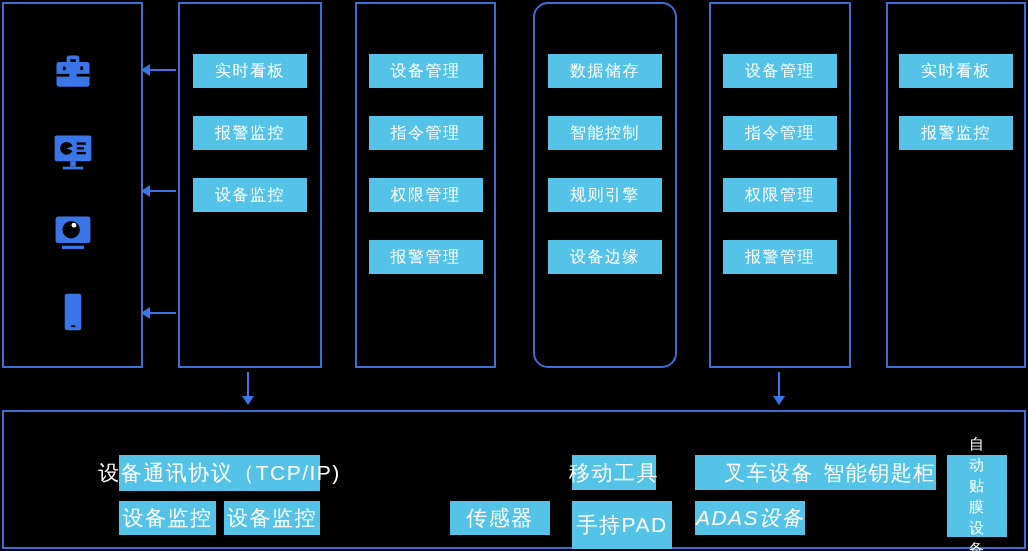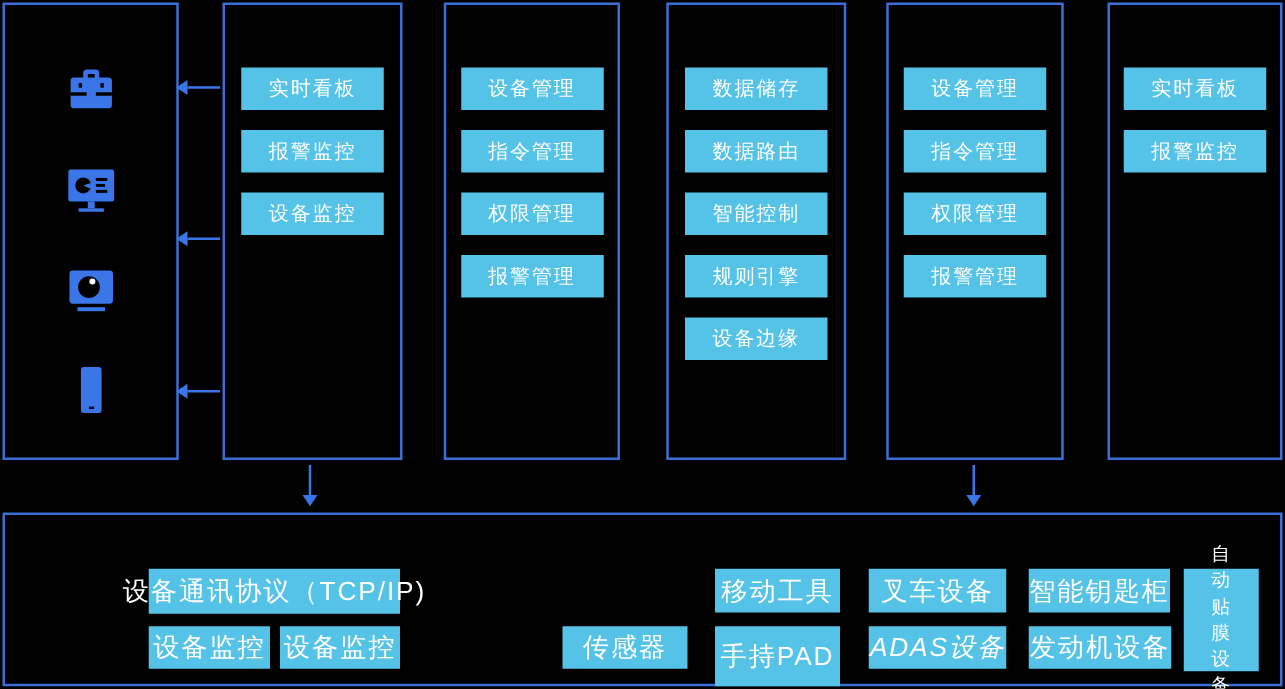--- a/index.html
+++ b/index.html
@@ -16,24 +16,24 @@
     font-family:"Liberation Sans","DejaVu Sans",sans-serif;overflow:hidden;
   }
   .panel{
     position:absolute;top:2px;height:366px;box-sizing:border-box;
     background:var(--background);border:2px solid var(--panel-border);
     display:flex;flex-direction:column;align-items:center;
   }
   .p1{left:2px;width:141px;padding-top:46px;gap:36px;}
   .p2{left:178px;width:144px;}
   .p3{left:355px;width:141px;}
-  .p4{left:533px;width:144px;}
+  .p4{left:533px;width:144px;border-radius:15px;}
   .p5{left:709px;width:142px;}
   .p6{left:886px;width:140px;}
-  .panel.btns{padding-top:50px;gap:16px;}
+  .panel.btns{padding-top:50px;gap:28px;}
   .pill{
     width:114px;height:34px;background:var(--button-bg);color:var(--button-text);
     font-size:16px;letter-spacing:1.5px;display:flex;align-items:center;justify-content:center;
     flex:0 0 auto;white-space:nowrap;
   }
   .icon{width:44px;height:44px;color:var(--icon-color);flex:0 0 auto;}
   .icon svg{width:100%;height:100%;display:block;}
   .arrow-left{position:absolute;width:26px;height:2px;background:var(--arrow-color);}
   .arrow-left::before{
     content:"";position:absolute;left:-9px;top:-5px;width:0;height:0;
@@ -54,22 +54,22 @@
   }
   .bp{
     position:absolute;background:var(--button-bg);color:var(--button-text);
     font-size:21px;letter-spacing:1.5px;display:flex;align-items:center;justify-content:center;
     white-space:nowrap;
   }
   .b-proto{left:115px;top:43px;width:201px;height:36px;}
   .b-mon1{left:115px;top:89px;width:97px;height:34px;}
   .b-mon2{left:220px;top:89px;width:96px;height:34px;}
   .b-cam {left:446px;top:43px;width:100px;height:35px;}
-  .b-mob {left:568px;top:43px;width:100px;height:35px;}
-  .b-fork{left:691px;top:43px;width:110px;height:35px;}
+  .b-mob {left:568px;top:43px;width:84px;height:35px;}
+  .b-fork{left:691px;top:43px;width:110px;height:35px;padding-left:19px;}
   .b-key {left:819px;top:43px;width:113px;height:35px;}
   .b-sen {left:446px;top:89px;width:100px;height:34px;}
   .b-pad {left:568px;top:89px;width:100px;height:48px;}
   .b-adas{left:691px;top:89px;width:110px;height:34px;font-style:italic;}
   .b-eng {left:819px;top:89px;width:114px;height:34px;}
   .b-tall{left:943px;top:43px;width:60px;height:82px;font-size:15px;letter-spacing:1px;}
   .b-tall span{display:inline-block;width:2em;line-height:1.4;text-align:center;white-space:normal;}
 </style>
 </head>
 <body>
@@ -123,21 +123,20 @@
 
   <div class="panel p3 btns">
     <div class="pill">设备管理</div>
     <div class="pill">指令管理</div>
     <div class="pill">权限管理</div>
     <div class="pill">报警管理</div>
   </div>
 
   <div class="panel p4 btns">
     <div class="pill">数据储存</div>
-    <div class="pill">数据路由</div>
     <div class="pill">智能控制</div>
     <div class="pill">规则引擎</div>
     <div class="pill">设备边缘</div>
   </div>
 
   <div class="panel p5 btns">
     <div class="pill">设备管理</div>
     <div class="pill">指令管理</div>
     <div class="pill">权限管理</div>
     <div class="pill">报警管理</div>
@@ -159,20 +158,19 @@
     <div class="bp b-mon1">设备监控</div>
     <div class="bp b-mon2">设备监控</div>
 
     <div class="bp b-mob">移动工具</div>
     <div class="bp b-fork">叉车设备</div>
     <div class="bp b-key">智能钥匙柜</div>
 
     <div class="bp b-sen">传感器</div>
     <div class="bp b-pad">手持PAD</div>
     <div class="bp b-adas">ADAS设备</div>
-    <div class="bp b-eng">发动机设备</div>
 
     <div class="bp b-tall">
       <span>自动贴膜设备</span>
     </div>
   </div>
 
 </div>
 
 </body></html>

